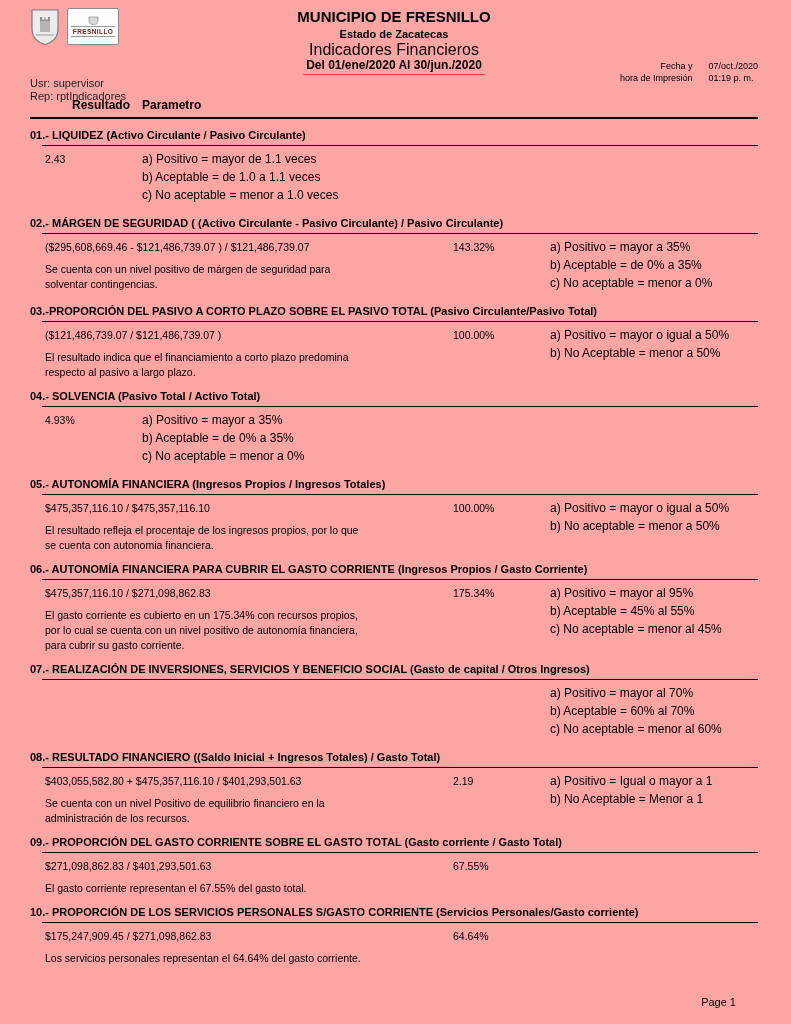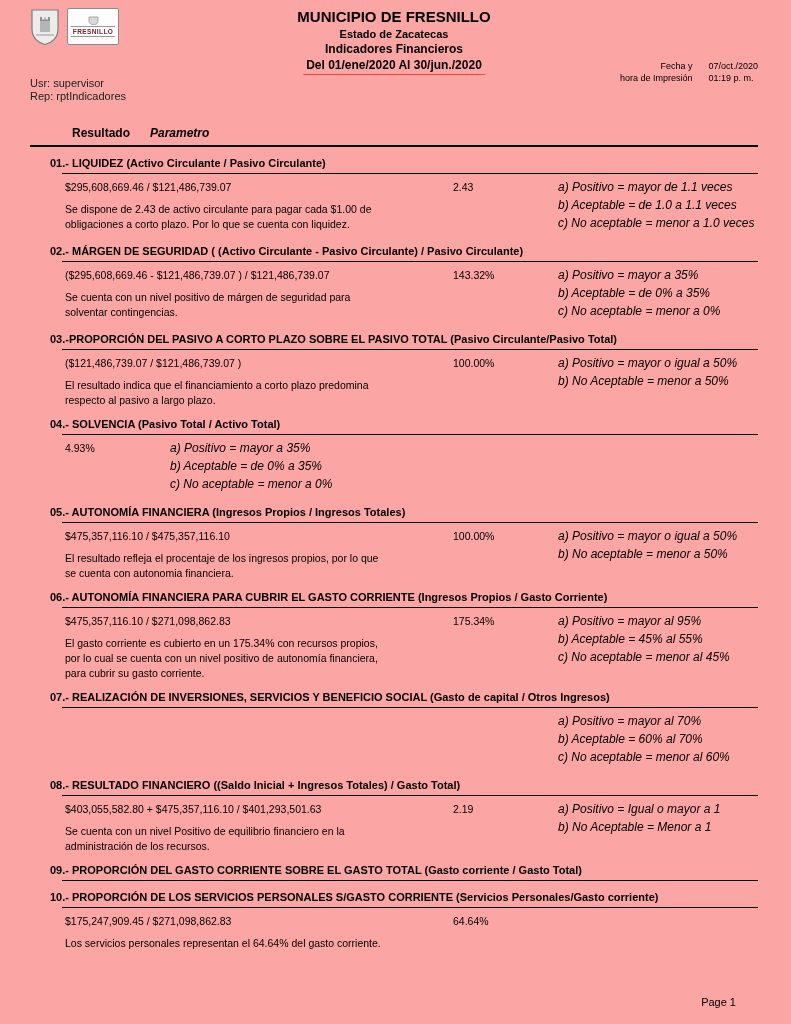--- a/index.html
+++ b/index.html
@@ -19,35 +19,35 @@
     display:flex; flex-direction:column; align-items:center; justify-content:center;
     gap:1px; padding:2px; background:#fdfdfd;
   }
   .logo-text {
     font-size:6.5px; font-weight:bold; color:#7a2430; letter-spacing:.4px;
     border-top:1px solid #9a9a9a; border-bottom:1px solid #9a9a9a; padding:1px 2px;
   }
   .title-block { position:absolute; left:50%; top:0; transform:translateX(-50%); text-align:center; white-space:nowrap; }
   .t1 { font-size:15px; font-weight:bold; line-height:18px; }
   .t2 { font-size:11px; font-weight:bold; line-height:16px; }
-  .t3 { font-size:12px; font-weight:bold; line-height:15px; }
+  .t3 { font-size:16px; font-weight:normal; line-height:15px; }
   .t4 { font-size:12px; font-weight:bold; line-height:15px; margin-top:1px; }
   .t4 span { display:inline-block; border-bottom:1px solid #ef4444; padding:0 3px 1px 3px; }
   .usr-rep { position:absolute; left:0; top:69px; font-size:11px; line-height:13px; color:#222; }
   .fecha { position:absolute; right:0; top:52px; display:flex; font-size:9px; line-height:12px; }
   .fecha-l { text-align:right; padding-right:5px; }
   .fecha-v { border-left:6px solid #fca5a5; padding-left:5px; }
   
   .thead { display:flex; align-items:flex-end; border-bottom:2px solid #000; padding-bottom:5px; font-weight:bold; font-size:12px; }
   .th-ind { flex:1; }
   .col-res { width:85px; text-align:left; }
-  .th-res { width:100px; text-align:right;margin-top:28px; }
-  .col-par { width:220px; padding-left:20px;font-style:italic; }
-  
-  .ind { margin-top:10px;margin-left:20px; }
+  .th-res { width:100px; text-align:right; }
+  .col-par { width:220px; padding-left:12px; }
+  
+  .ind { margin-top:10px; }
   .ind-title { font-size:11px; font-weight:bold; line-height:13px; }
   .ind-rule { border-top:1px solid #000; margin:3px 0 0 12px; height:0; }
   .ind-body { display:flex; padding:7px 0 0 15px; }
   .ind-left { flex:1; }
   .ind-formula { font-size:10.5px; line-height:13px; min-height:13px; }
   .ind-desc { font-size:10.5px; line-height:15px; margin-top:8px; white-space:pre-line; max-width:420px; }
   .ind-result { font-size:10.5px; line-height:13px; }
   .param { font-size:12px; line-height:13px; margin-bottom:5px; }
   
   .pagenum { position:absolute; right:55px; bottom:16px; font-size:11px; }
@@ -99,25 +99,20 @@
 
   <div class="thead">
     <div class="th-res">Resultado</div>
     <div class="col-par">Parametro</div>
   </div>
 
   <div class="ind">
     <div class="ind-title">01.- LIQUIDEZ (Activo Circulante / Pasivo Circulante)</div>
     <div class="ind-rule"></div>
     <div class="ind-body">
-      <div class="ind-left">
-        <div class="ind-formula">$295,608,669.46 / $121,486,739.07</div>
-        <div class="ind-desc">Se dispone de 2.43 de activo circulante para pagar cada $1.00 de
-obligaciones a corto plazo. Por lo que se cuenta con liquidez.</div>
-      </div>
       <div class="col-res ind-result">2.43</div>
       <div class="col-par">
         <div class="param">a) Positivo = mayor de 1.1 veces</div>
         <div class="param">b) Aceptable = de 1.0 a 1.1 veces</div>
         <div class="param">c) No aceptable = menor a 1.0 veces</div>
       </div>
     </div>
   </div>
 
   <div class="ind">
@@ -232,20 +227,28 @@
       <div class="col-par">
         <div class="param">a) Positivo = Igual o mayor a 1</div>
         <div class="param">b) No Aceptable = Menor a 1</div>
       </div>
     </div>
   </div>
 
   <div class="ind">
     <div class="ind-title">09.- PROPORCIÓN DEL GASTO CORRIENTE SOBRE EL GASTO TOTAL (Gasto corriente / Gasto Total)</div>
     <div class="ind-rule"></div>
+    <div class="ind-body">
+      <div class="ind-left">
+        <div class="ind-formula">$271,098,862.83 / $401,293,501.63</div>
+        <div class="ind-desc">El gasto corriente representan el 67.55% del gasto total.</div>
+      </div>
+      <div class="col-res ind-result">67.55%</div>
+      <div class="col-par"></div>
+    </div>
   </div>
 
   <div class="ind">
     <div class="ind-title">10.- PROPORCIÓN DE LOS SERVICIOS PERSONALES S/GASTO CORRIENTE (Servicios Personales/Gasto corriente)</div>
     <div class="ind-rule"></div>
     <div class="ind-body">
       <div class="ind-left">
         <div class="ind-formula">$175,247,909.45 / $271,098,862.83</div>
         <div class="ind-desc">Los servicios personales representan el 64.64% del gasto corriente.</div>
       </div>

